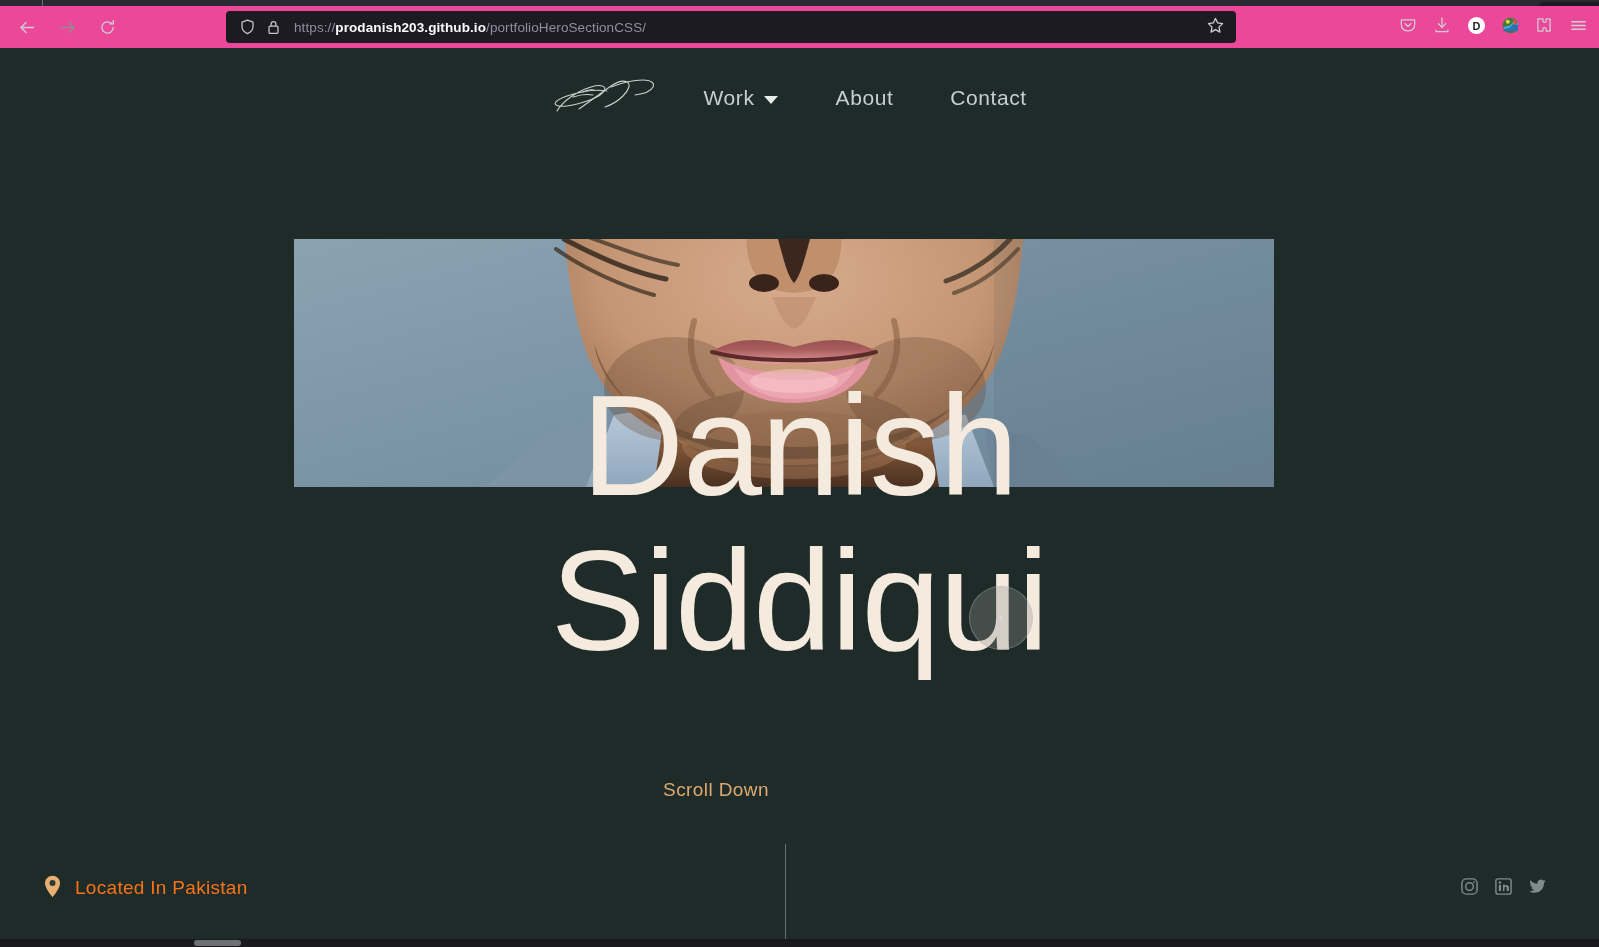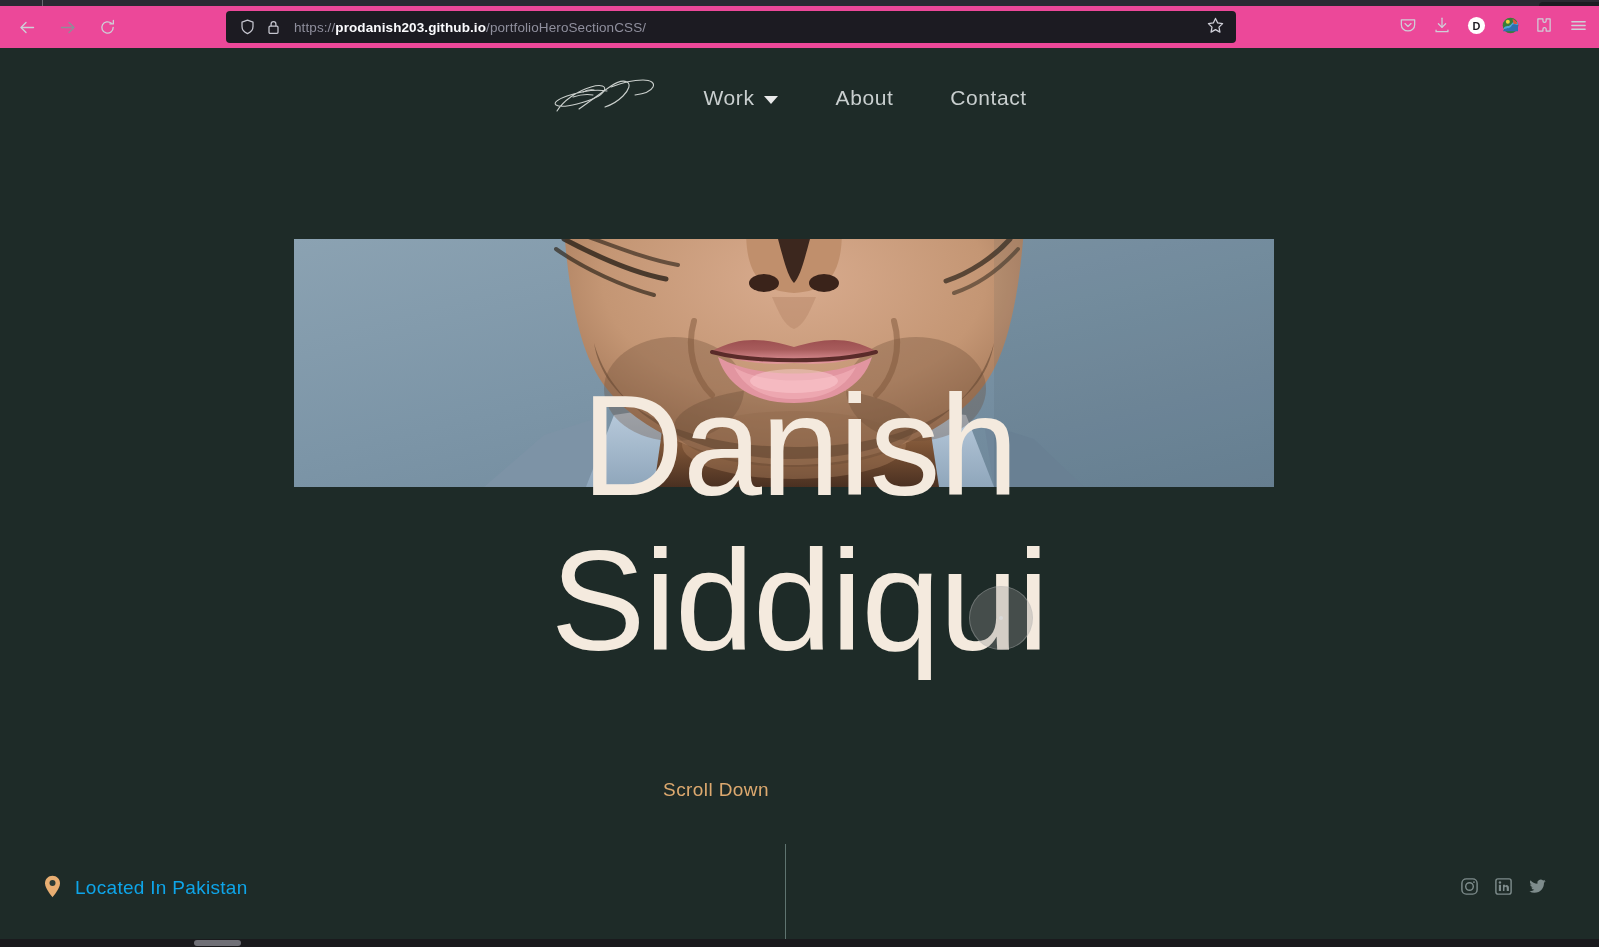--- a/index.html
+++ b/index.html
@@ -228,21 +228,21 @@
   .footer-loc {
     position: absolute;
     left: 44px; top: 826px;
     height: 28px;
     display: flex;
     align-items: center;
     gap: 14px;
   }
   .loc-label {
     font-size: 19px;
-    color: #0ea5e9;
+    color: #f97316;
     letter-spacing: 0.3px;
   }
 
   .footer-social {
     position: absolute;
     right: 52px; top: 828px;
     display: flex;
     align-items: center;
     gap: 14px;
   }

